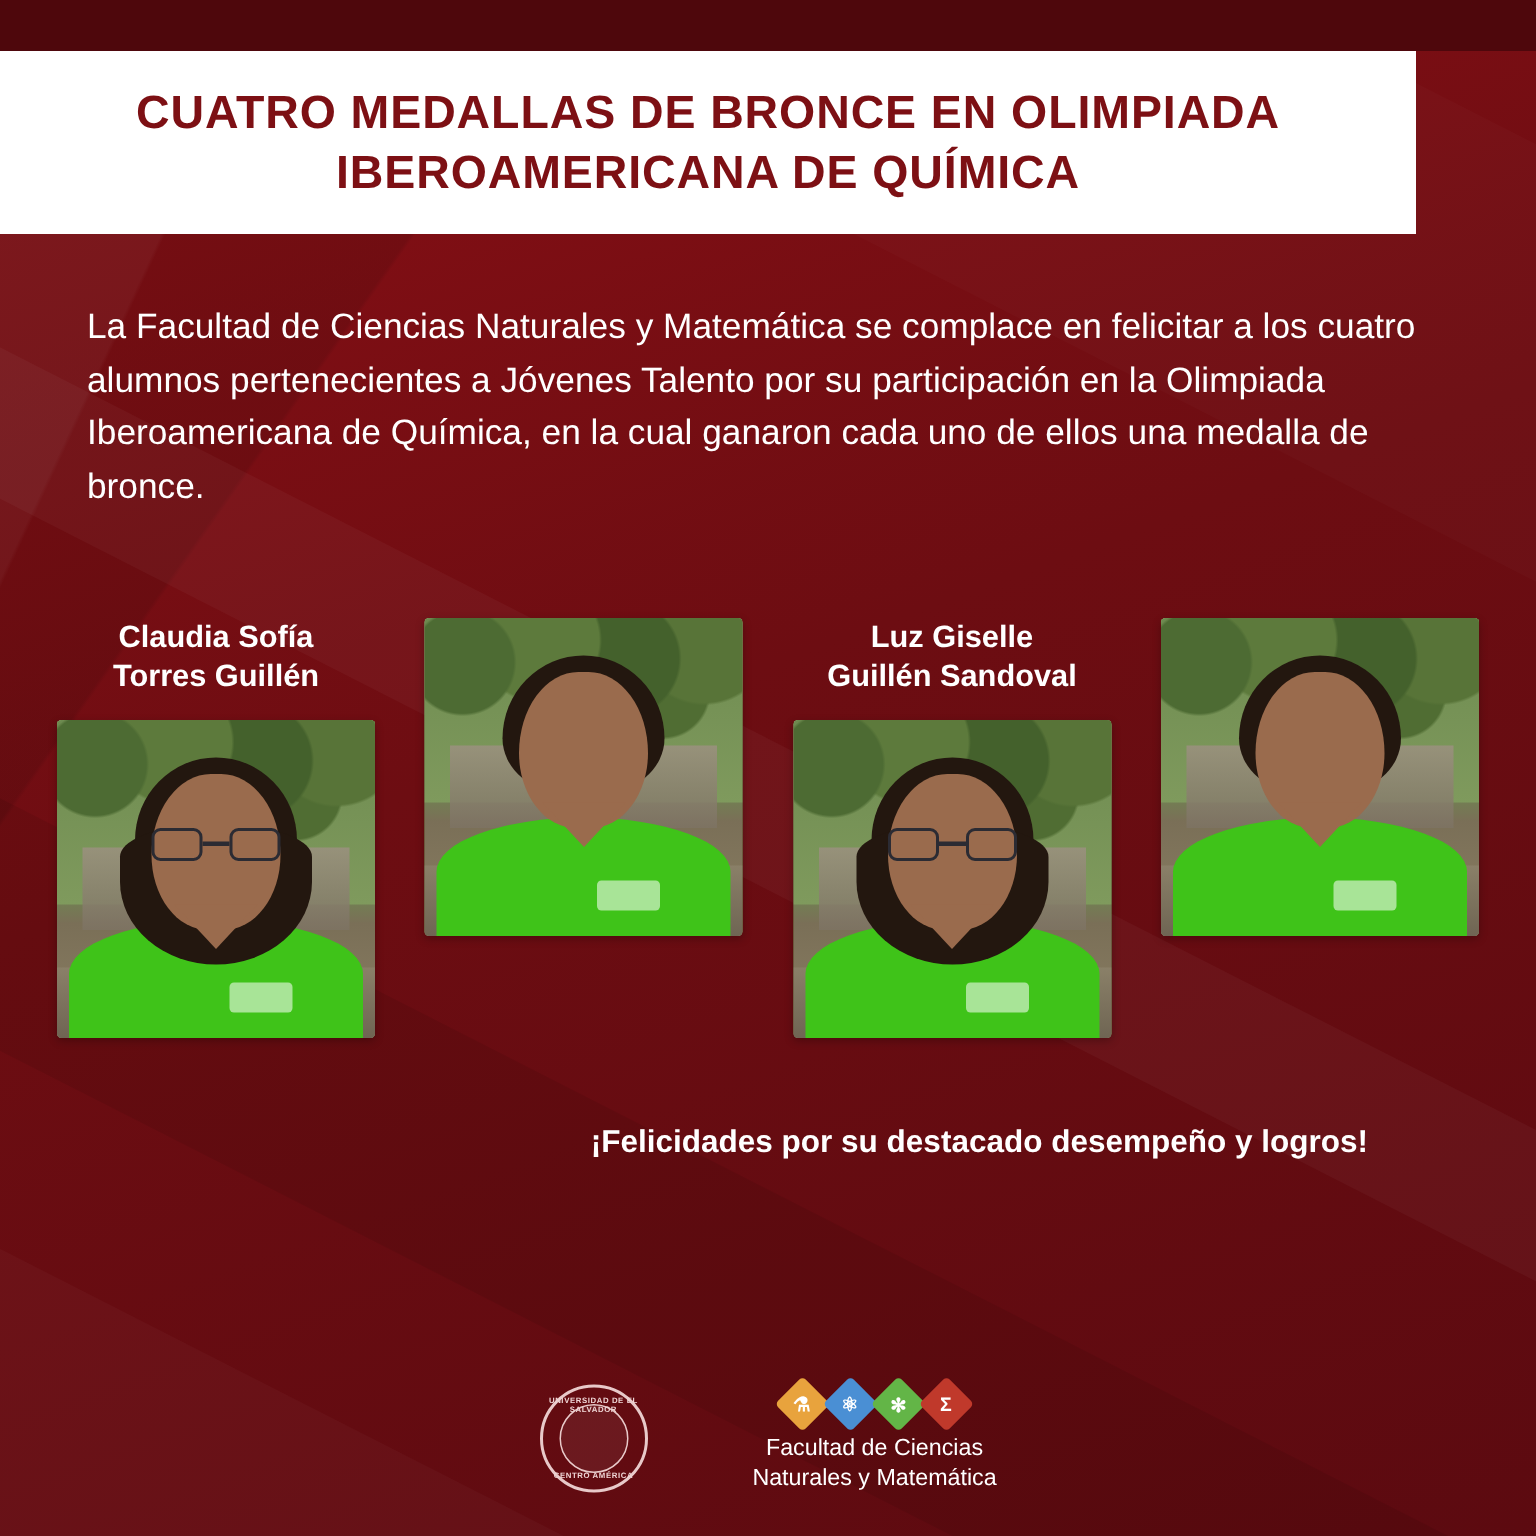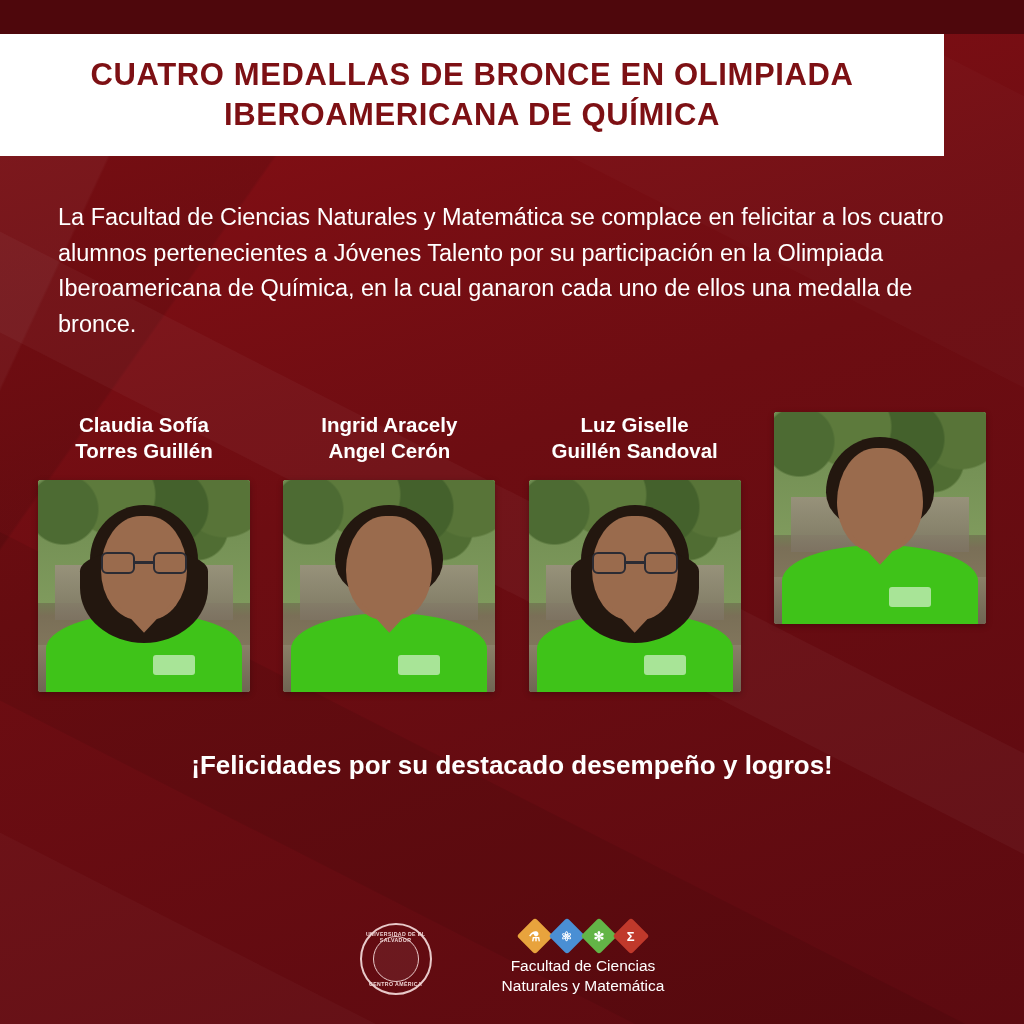--- a/index.html
+++ b/index.html
@@ -167,23 +167,23 @@
     position: absolute; right: 26%; bottom: 8%;
     width: 42px; height: 20px;
     background: rgba(255,255,255,0.55);
     border-radius: 3px;
     filter: blur(0.4px);
   }
 
   
   .congrats {
     position: absolute; top: 748px; left: 112px; width: 800px;
-    text-align: center;
+    text-align: right;
     color: #ffffff;
-    font-size: 26px;
+    font-size: 21px;
     font-weight: 800;
     line-height: 1.36;
   }
 
   
   .footer {
     position: absolute; bottom: 28px; left: 0; width: 1024px;
     display: flex; align-items: center; justify-content: center; gap: 70px;
   }
   .ues-seal {
@@ -256,22 +256,20 @@
             <i class="l"></i>
             <b></b>
             <i class="r"></i>
           </div>
         <div class="collar"></div>
         <div class="logo"></div>
       </div>
     </div>
 
     <div class="student">
-      <div class="name">Ingrid Aracely
-Angel Cerón</div>
       <div class="photo">
         <div class="bg"></div>
           <div class="trees"></div>
           <div class="building"></div>
           <div class="ground"></div>
         <div class="shirt"></div>
         <div class="hair"></div>
         <div class="head"></div>
         <div class="collar"></div>
         <div class="logo"></div>

